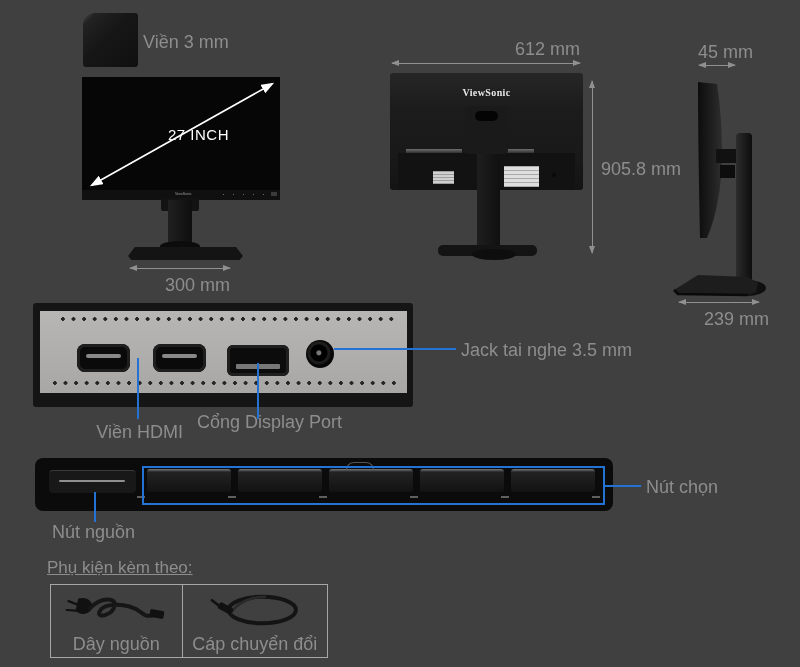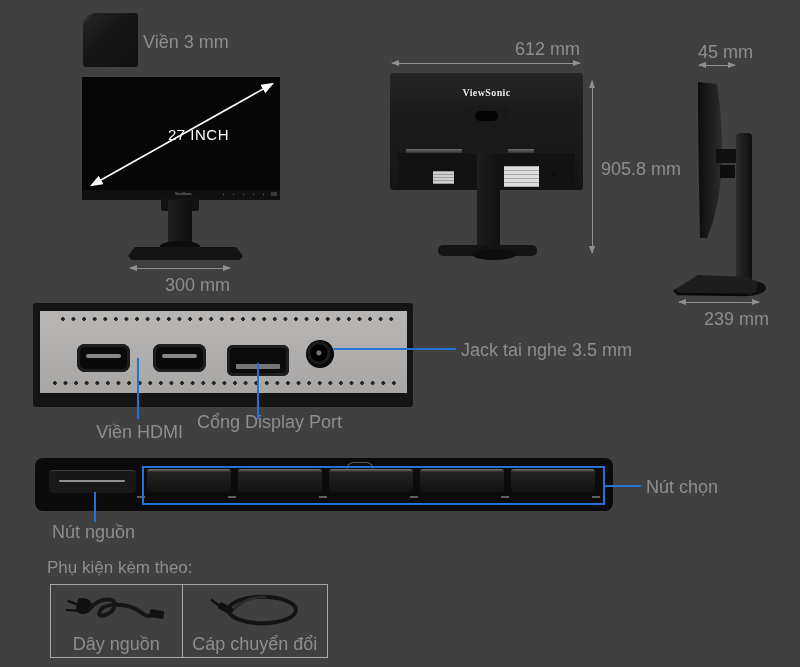--- a/index.html
+++ b/index.html
@@ -119,21 +119,21 @@
   .dash{position:absolute;top:496px;width:8px;height:2px;background:#5f5f5f;}
   .nub{left:346px;top:462px;width:26px;height:7px;border:1.5px solid #555;border-bottom:none;
       border-radius:13px 13px 0 0;background:transparent;}
   .select-rect{left:142px;top:466px;width:463px;height:39px;border:2px solid #2372d4;box-sizing:border-box;}
   .call-power{left:94px;top:492px;width:2px;height:30px;}
   .call-select{left:605px;top:485px;width:36px;height:2px;}
   .power-lbl{left:52px;top:522px;}
   .select-lbl{left:646px;top:477px;}
 
   
-  .acc-head{left:47px;top:558px;font-size:17px;}
+  .acc-head{left:47px;top:558px;font-size:17px;text-decoration:underline;}
   .acc-table{left:50px;top:584px;width:278px;height:74px;border:1px solid #a6a6a6;display:flex;box-sizing:border-box;}
   .acc-cell{position:relative;height:100%;}
   .acc-cell1{width:131px;}
   .acc-cell2{width:145px;border-left:1px solid #a6a6a6;}
   .acc-img{position:absolute;left:0;top:2px;width:100%;height:46px;}
   .acc-lbl{position:absolute;left:0;bottom:2px;width:100%;text-align:center;
       color:#8d8d8d;font-size:18px;white-space:nowrap;}
 </style>
 </head>
 <body>

